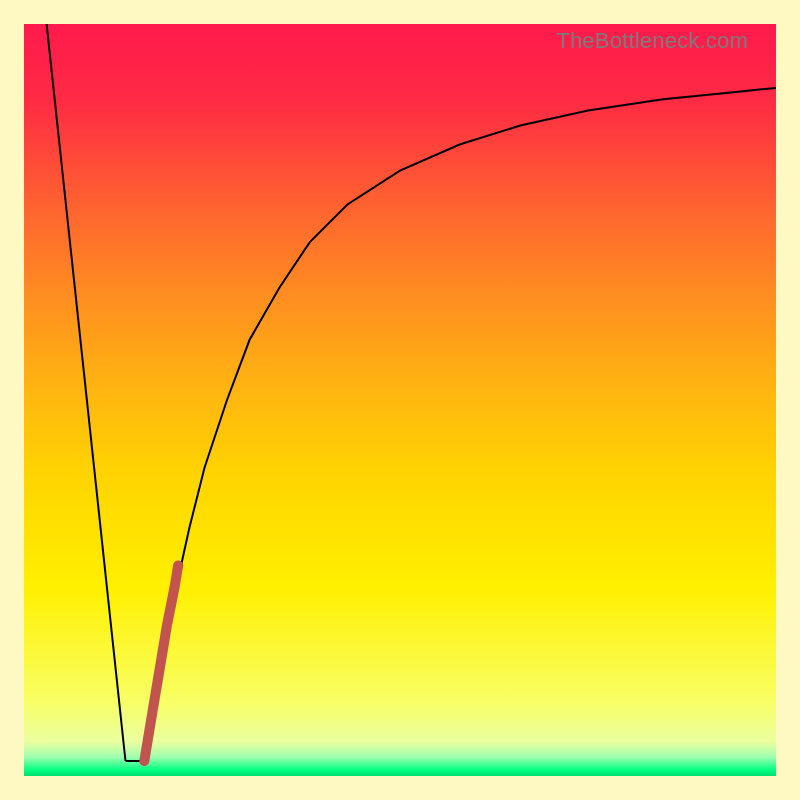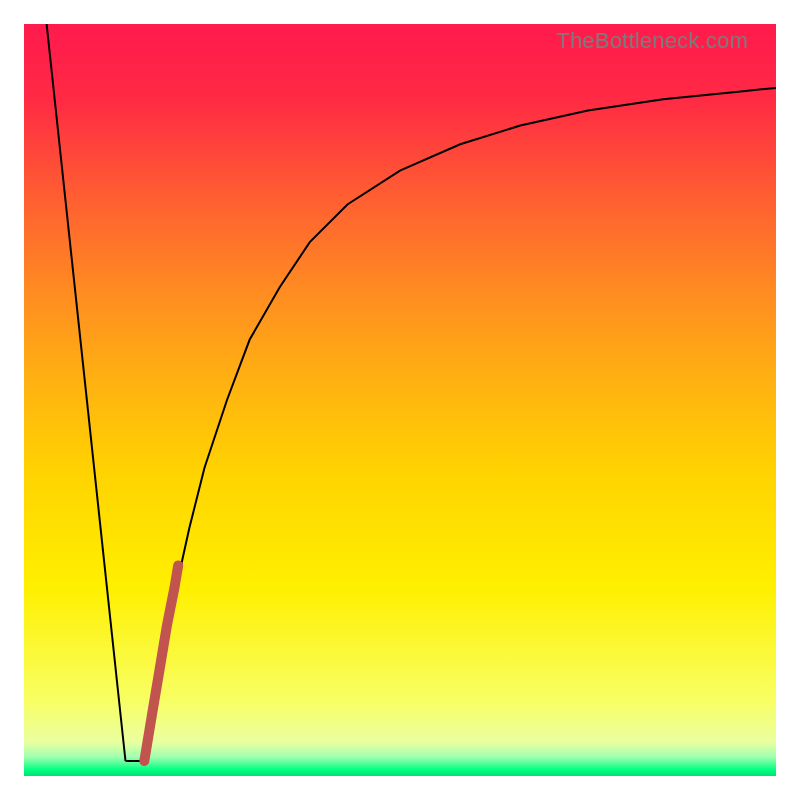--- a/index.html
+++ b/index.html
@@ -1,16 +1,16 @@
 <!DOCTYPE html>
 <html><head>
 <meta charset="utf-8">
 <style>
   html,body{margin:0;padding:0;width:800px;height:800px;overflow:hidden;background:#000;}
-  .frame{position:relative;width:800px;height:800px;background:#ffffff;}
+  .frame{position:relative;width:800px;height:800px;background:#fef9c3;}
   .plot{position:absolute;left:24px;top:24px;width:752px;height:752px;}
   .gradient{position:absolute;left:0;top:0;width:100%;height:100%;
     background:linear-gradient(to bottom,
       #ff1a4d 0%,
       #ff2a44 10%,
       #ff5a33 22%,
       #ff8a22 35%,
       #ffb311 48%,
       #ffd400 60%,
       #fff000 75%,

